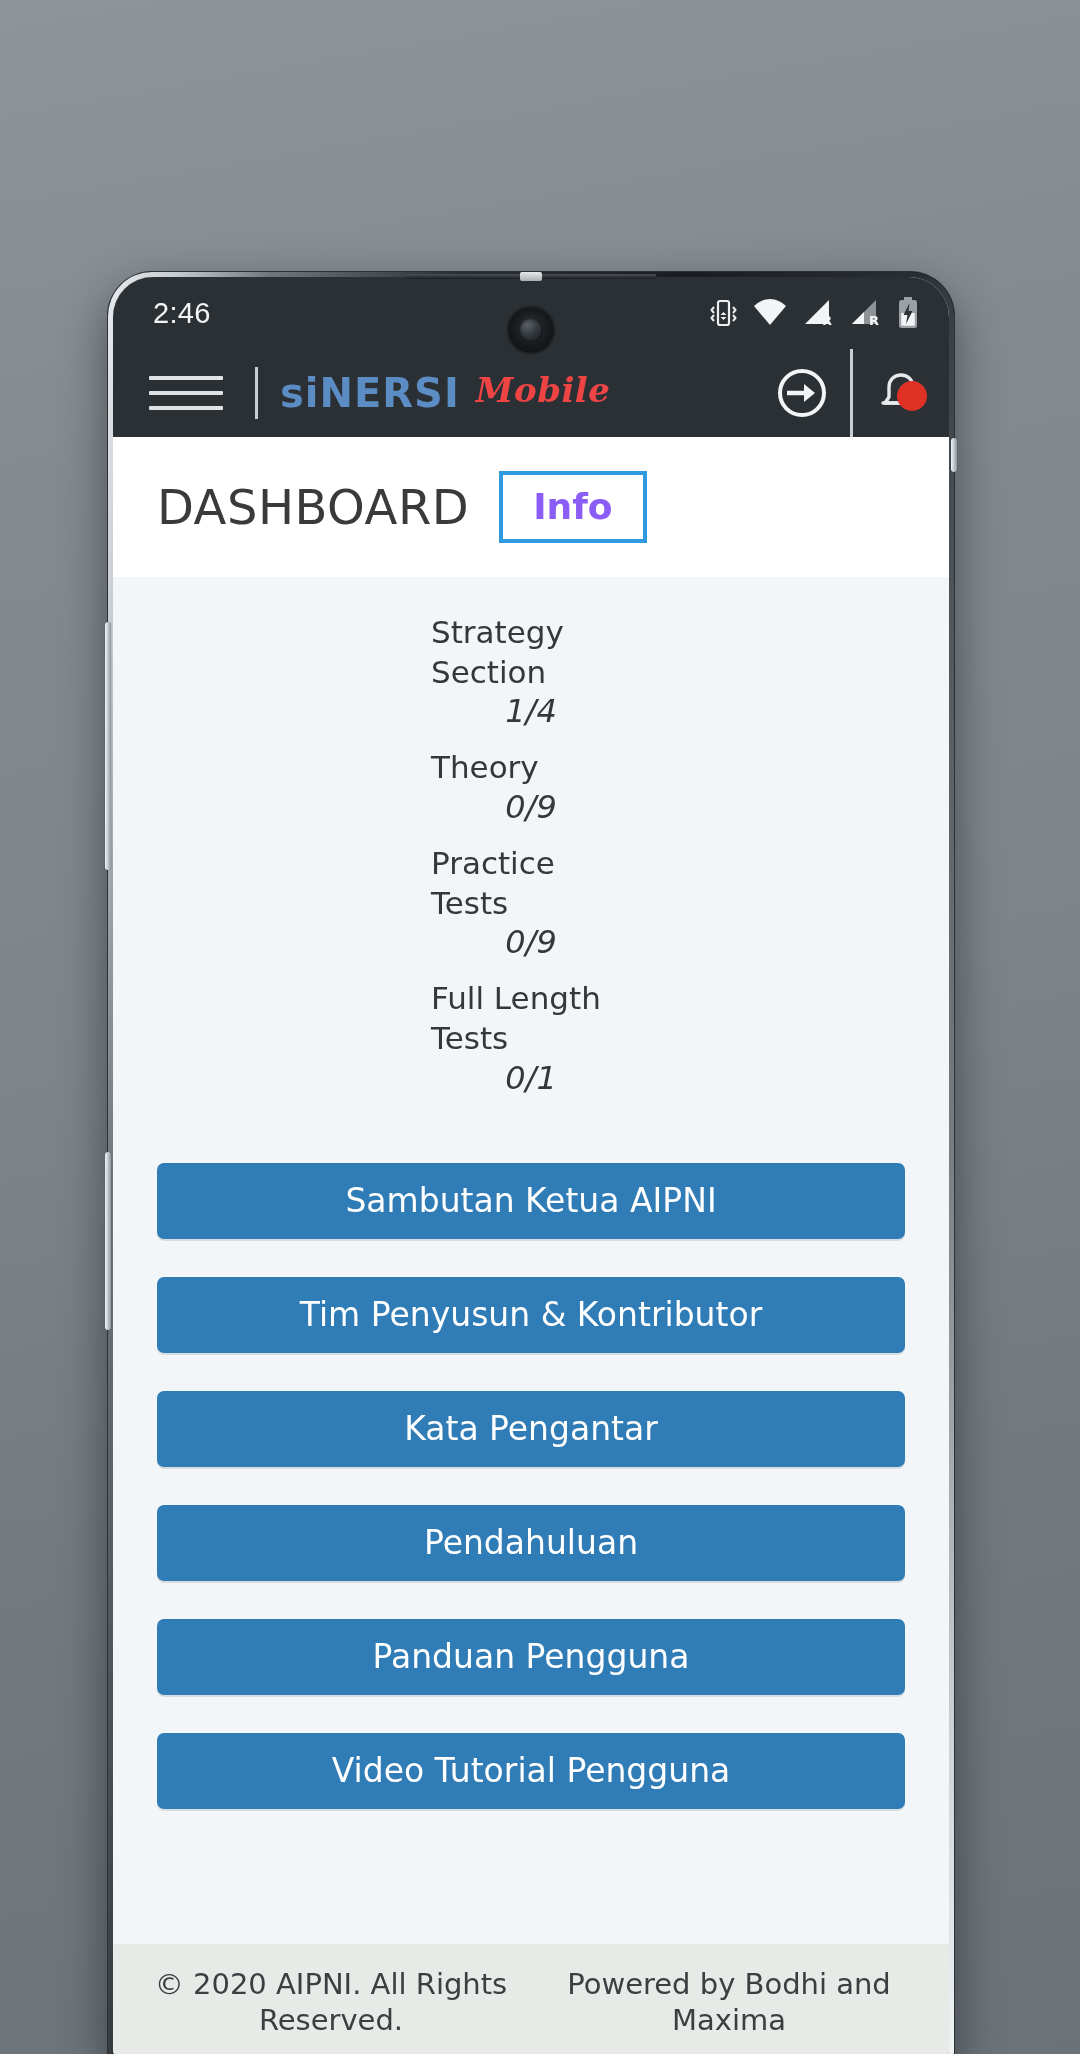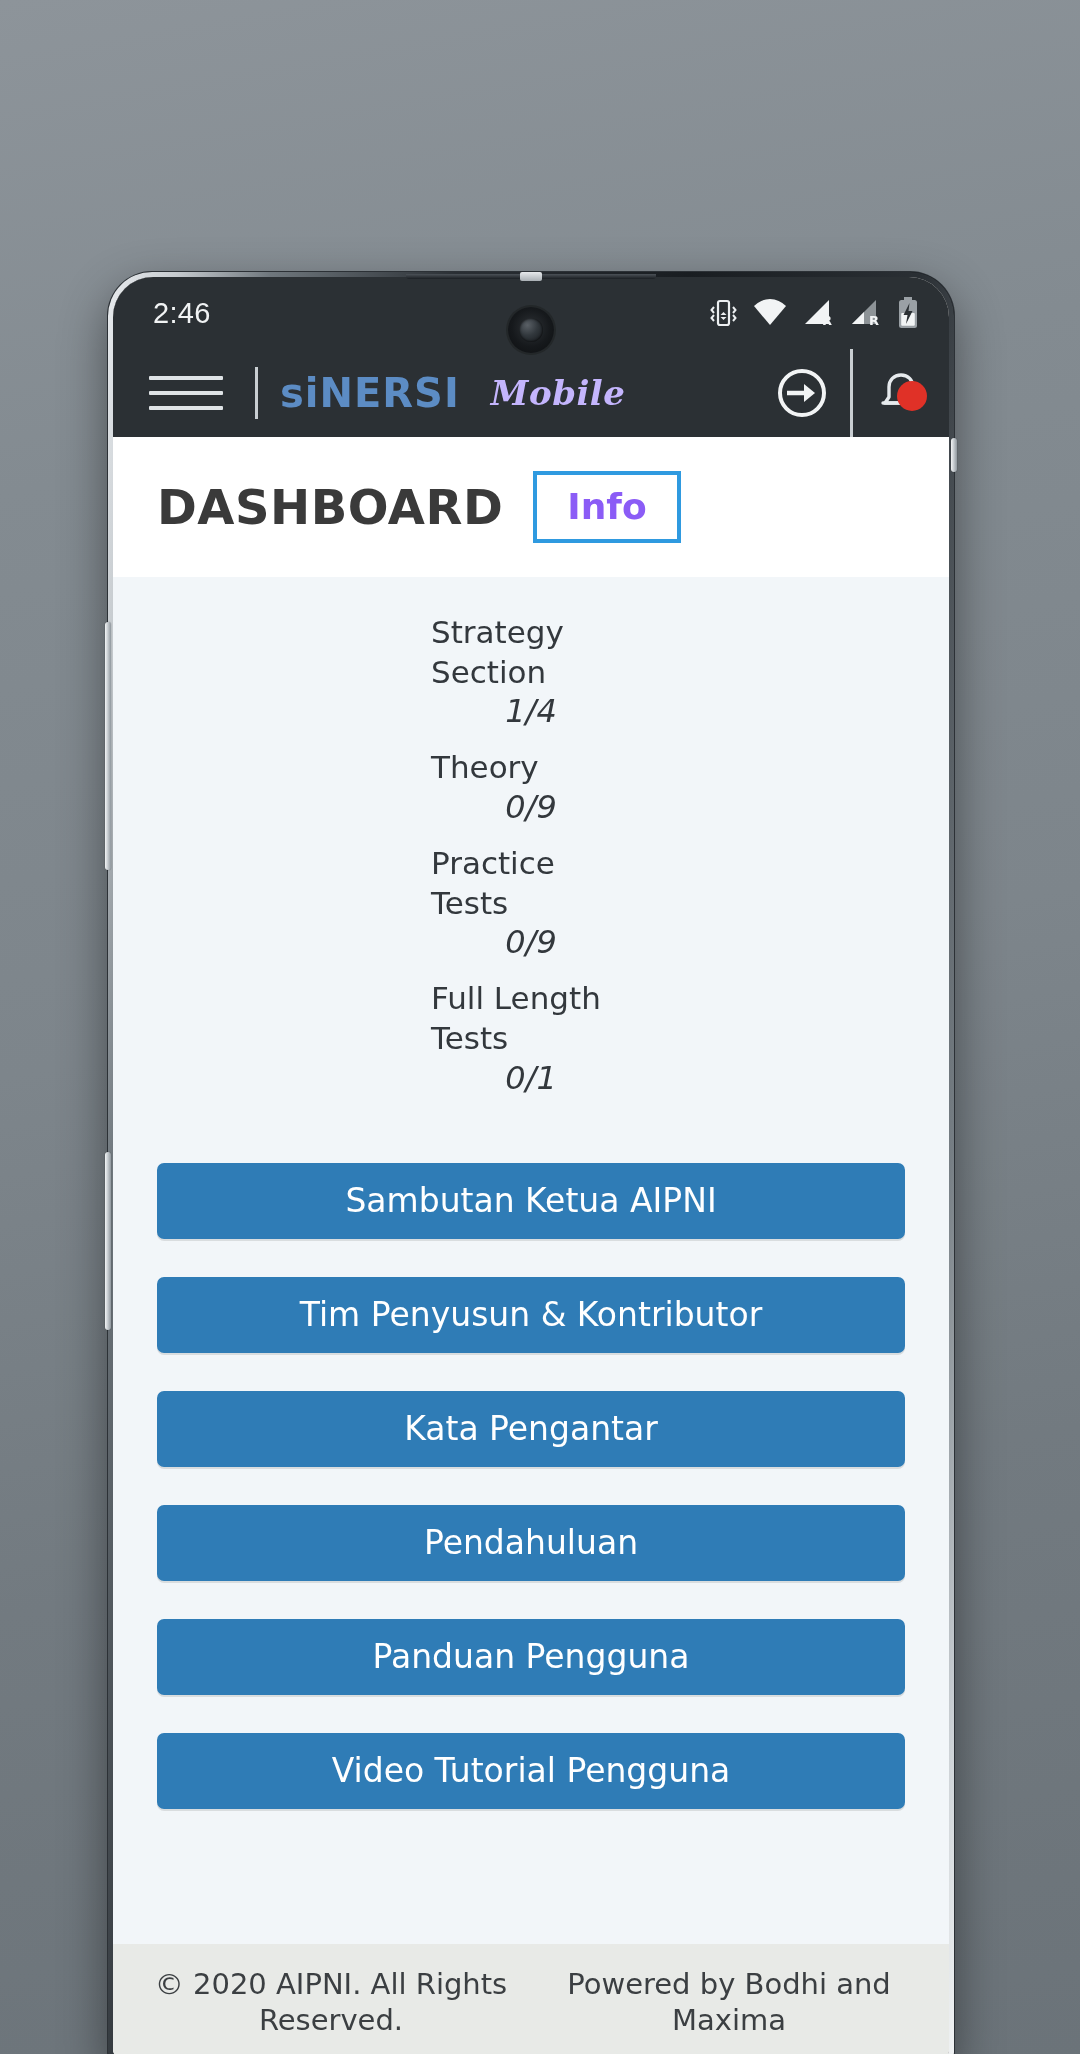--- a/index.html
+++ b/index.html
@@ -166,34 +166,34 @@
   }
   .appbar-divider {
     width: 3px;
     height: 52px;
     background: #c9ced2;
     margin-left: 32px;
     margin-right: 22px;
   }
   .brand {
     display: flex;
-    align-items: center;
-    gap: 31px;
+    align-items: flex-start;
+    gap: 16px;
     flex: 1;
   }
   .brand-main {
     font-size: 40px;
     font-weight: bold;
     letter-spacing: 1px;
     color: #5c8cc4;
     font-family: "DejaVu Sans", sans-serif;
   }
   .brand-sub {
     font-size: 34px;
-    color: #c4b5fd;
+    color: #ef4444;
     font-style: italic;
     font-weight: bold;
     font-family: "DejaVu Serif", serif;
     letter-spacing: 0.5px;
   }
   .appbar-actions {
     display: flex;
     align-items: center;
     height: 100%;
   }
@@ -233,21 +233,21 @@
     height: 140px;
     display: flex;
     align-items: center;
     padding: 0 44px;
     gap: 30px;
     flex: none;
   }
   .page-title {
     font-size: 48px;
     color: #3a3a3a;
-    font-weight: bold;
+    font-weight: normal;
     letter-spacing: 0.5px;
     font-family: "DejaVu Sans", sans-serif;
   }
   .info-btn {
     border: 4px solid #2f9ae0;
     background: #ffffff;
     color: #8b5cf6;
     font-size: 36px;
     font-weight: bold;
     padding: 14px 30px;

